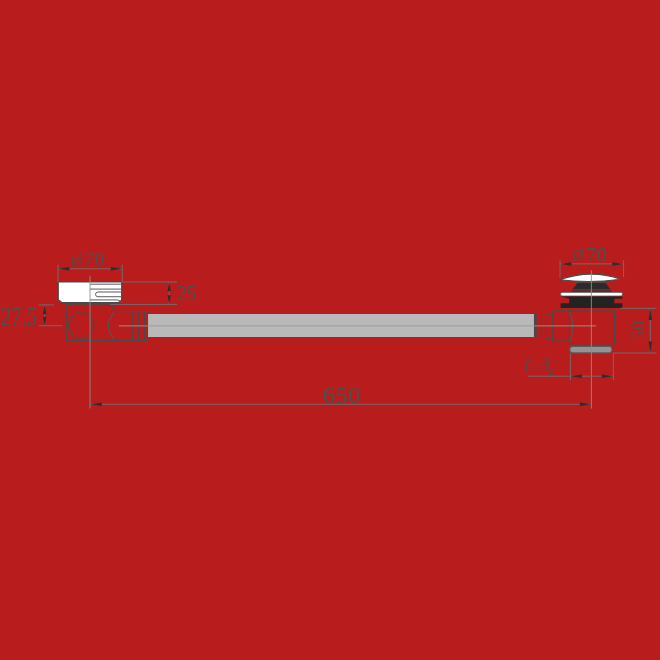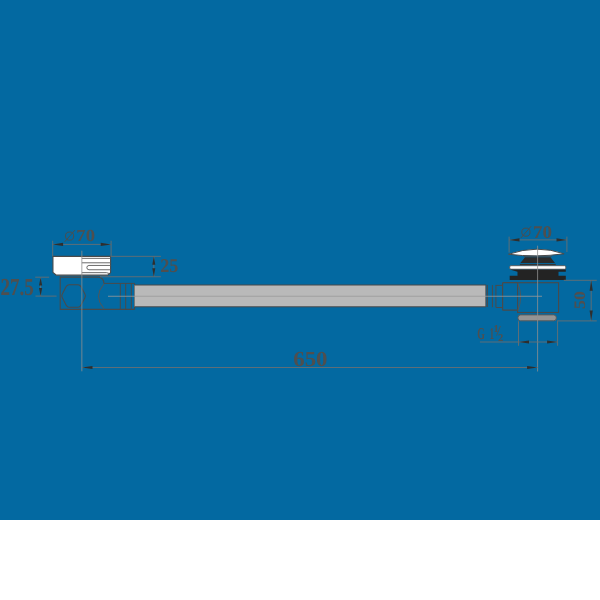--- a/index.html
+++ b/index.html
@@ -1,16 +1,16 @@
 <!DOCTYPE html>
 <html><head>
 <meta charset="utf-8">
 <style>
   html,body{margin:0;padding:0;background:#ffffff;}
-  .page{width:600px;height:520px;position:relative;background:#0369a1;transform:translateZ(0);will-change:transform;font-weight:bold;}
+  .page{width:600px;height:600px;position:relative;background:#b91c1c;transform:translateZ(0);will-change:transform;}
   text{font-family:"Liberation Serif", serif; fill:#4f4f4f; text-rendering:geometricPrecision;}
 </style>
 </head>
 <body>
 <div class="page">
 <svg width="600" height="600" viewBox="0 0 600 600" xmlns="http://www.w3.org/2000/svg">
 <defs>
   <pattern id="corr" x="0" y="0" width="1.8" height="21.8" patternUnits="userSpaceOnUse">
     <rect x="0" y="0" width="1.8" height="21.8" fill="#fefefe"></rect>
     <rect x="0.5" y="0" width="0.8" height="21.8" fill="#646464"></rect>

